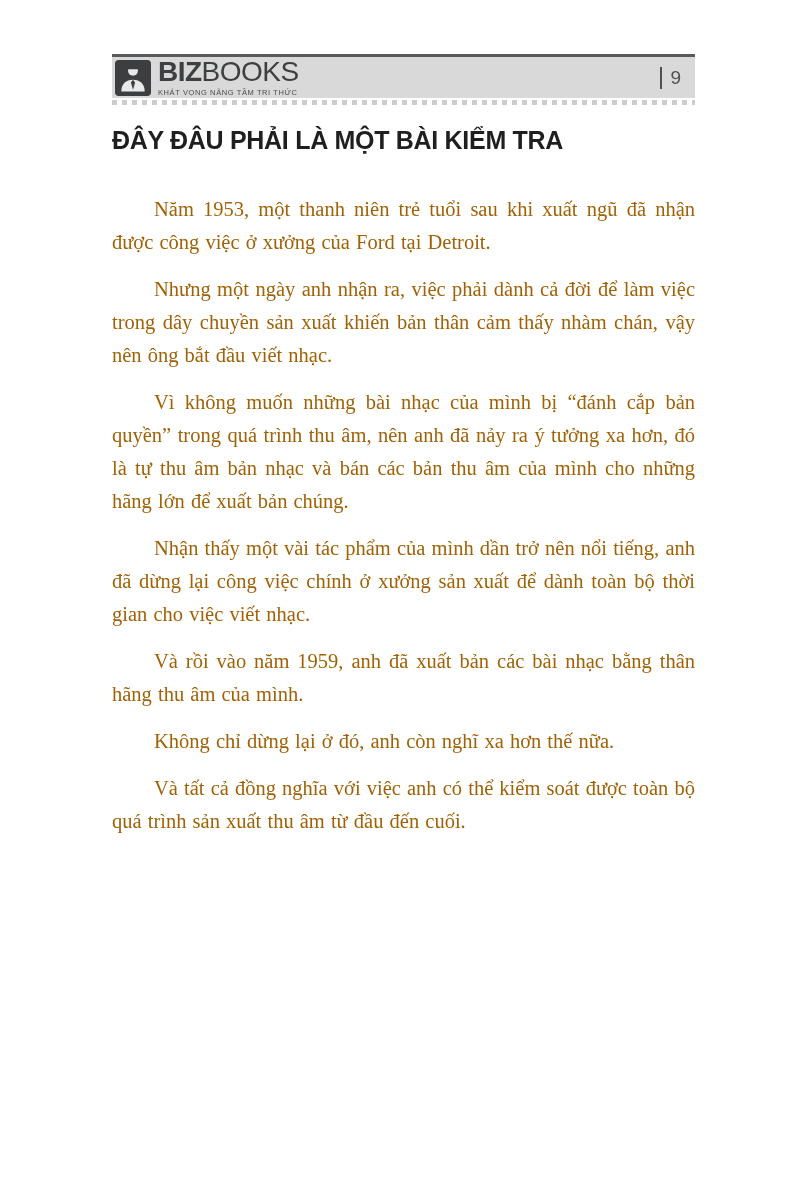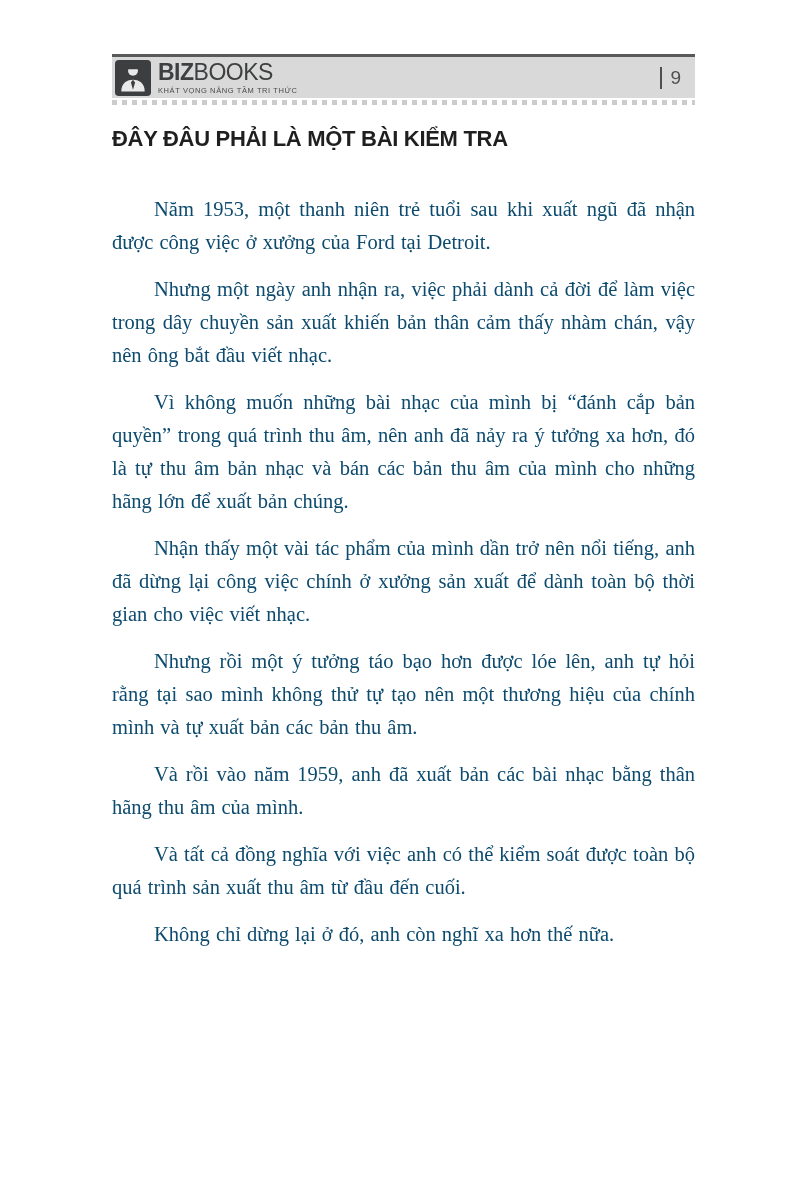--- a/index.html
+++ b/index.html
@@ -50,21 +50,21 @@
     flex: 0 0 auto;
   }
   .brand-text {
     display: flex;
     flex-direction: column;
     justify-content: center;
     line-height: 1;
   }
   .brand-name {
     font-family: "Liberation Sans", sans-serif;
-    font-size: 23px;
+    font-size: 28px;
     letter-spacing: -0.5px;
     color: #3e3f41;
     line-height: 1;
   }
   .brand-name .biz { font-weight: 800; }
   .brand-name .books { font-weight: 400; }
   .tagline {
     font-family: "Liberation Sans", sans-serif;
     font-size: 7.5px;
     font-weight: 400;
@@ -91,33 +91,33 @@
 
   
   .chapter-title {
     position: absolute;
     left: 112px;
     top: 126px;
     margin: 0;
     width: 583px;
     font-family: "Liberation Sans", sans-serif;
     font-weight: 800;
-    font-size: 22px;
+    font-size: 25px;
     letter-spacing: -0.3px;
     color: #1f1f1f;
     white-space: nowrap;
   }
 
   
   .content {
     position: absolute;
     left: 112px;
     top: 193px;
     width: 583px;
-    color: #0c4a6e;
+    color: #a16207;
   }
   .content p {
     margin: 0 0 14px 0;
     font-size: 20.5px;
     line-height: 33px;
     text-align: justify;
     text-indent: 42px;
     word-spacing: 1px;
   }
 </style>
@@ -149,19 +149,18 @@
     <div class="perforation"></div>
   </header>
 
   <h1 class="chapter-title">ĐÂY ĐÂU PHẢI LÀ MỘT BÀI KIỂM TRA</h1>
 
   <main class="content">
     <p>Năm 1953, một thanh niên trẻ tuổi sau khi xuất ngũ đã nhận được công việc ở xưởng của Ford tại Detroit.</p>
     <p>Nhưng một ngày anh nhận ra, việc phải dành cả đời để làm việc trong dây chuyền sản xuất khiến bản thân cảm thấy nhàm chán, vậy nên ông bắt đầu viết nhạc.</p>
     <p>Vì không muốn những bài nhạc của mình bị “đánh cắp bản quyền” trong quá trình thu âm, nên anh đã nảy ra ý tưởng xa hơn, đó là tự thu âm bản nhạc và bán các bản thu âm của mình cho những hãng lớn để xuất bản chúng.</p>
     <p>Nhận thấy một vài tác phẩm của mình dần trở nên nổi tiếng, anh đã dừng lại công việc chính ở xưởng sản xuất để dành toàn bộ thời gian cho việc viết nhạc.</p>
-    <p>Nhưng rồi một ý tưởng táo bạo hơn được lóe lên, anh tự hỏi rằng tại sao mình không thử tự tạo nên một thương hiệu của chính mình và tự xuất bản các bản thu âm.</p>
     <p>Và rồi vào năm 1959, anh đã xuất bản các bài nhạc bằng thân hãng thu âm của mình.</p>
+    <p>Không chỉ dừng lại ở đó, anh còn nghĩ xa hơn thế nữa.</p>
     <p>Và tất cả đồng nghĩa với việc anh có thể kiểm soát được toàn bộ quá trình sản xuất thu âm từ đầu đến cuối.</p>
-    <p>Không chỉ dừng lại ở đó, anh còn nghĩ xa hơn thế nữa.</p>
   </main>
 
 </div>
 
 </body></html>

